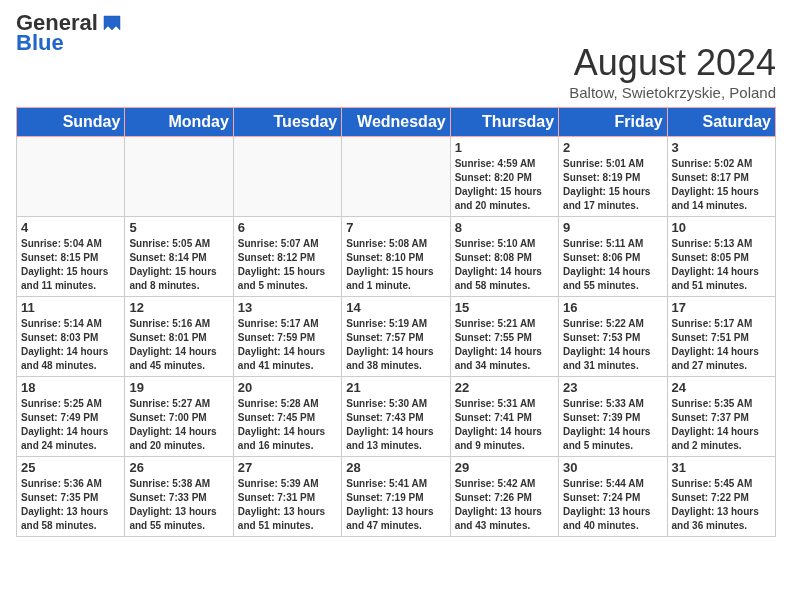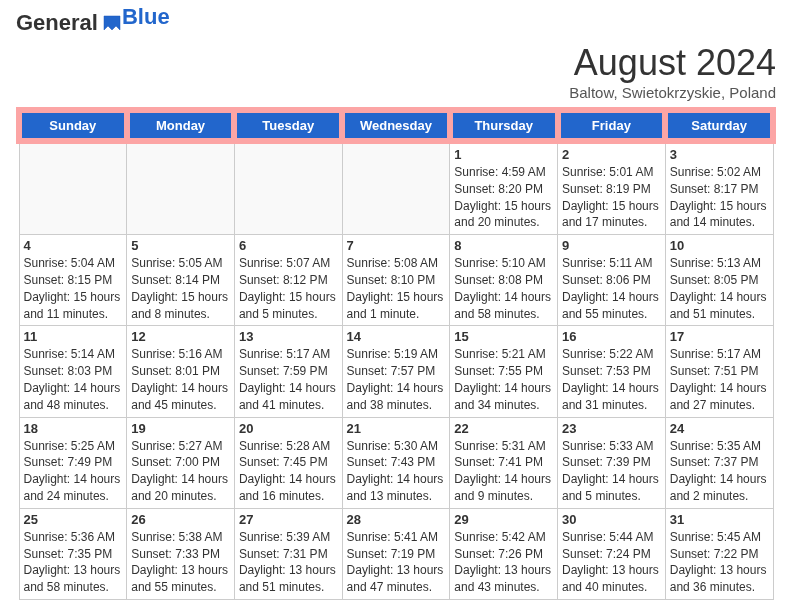--- a/index.html
+++ b/index.html
@@ -1,29 +1,29 @@
 <!DOCTYPE html>
 <html><head>
   <meta charset="utf-8">
   <style>
     * { box-sizing: border-box; margin: 0; padding: 0; }
     body { font-family: Arial, sans-serif; background: #fff; width: 792px; min-height: 612px; }
     .container { padding: 10px 16px 10px 16px; }
     .header { display: flex; justify-content: space-between; align-items: flex-start; margin-bottom: 6px; }
-    .logo { display: flex; flex-direction: row; }
+    .logo { display: flex; flex-direction: column; }
     .title-area { text-align: right; }
     .month-year { font-size: 36px; color: #333; font-weight: normal; margin-top: 32px; }
     .location { font-size: 15px; color: #555; text-align: center; }
     table { width: 100%; border-collapse: collapse; table-layout: fixed; }
-    th { background: #2266cc; color: #fff; font-size: 13px; font-weight: bold; padding: 5px 4px; text-align: center; border: 6px solid #fca5a5; }
+    th { background: #2266cc; color: #fff; font-size: 16px; font-weight: bold; padding: 5px 4px; text-align: right; border: 1px solid #fca5a5; }
     td { border: 1px solid #ccc; vertical-align: top; padding: 3px 4px; font-size: 10px; color: #333; height: 80px; }
     td.empty { background: #f9f9f9; }
     td.filled { background: #fff; }
     .day-num { font-size: 13px; font-weight: bold; color: #333; margin-bottom: 2px; }
-    .day-info { font-size: 12px; line-height: 1.4; color: #333; }
+    .day-info { font-size: 10px; line-height: 1.4; color: #333; font-weight: bold; }
   </style>
 </head>
 <body>
 
 <div class="container">
   <div class="header">
     <div class="logo">
       <div style="display:flex;align-items:center;gap:2px;">
         <span style="font-size:22px;font-weight:bold;color:#333;">General</span>
         <svg width="22" height="22" viewBox="0 0 22 22">

